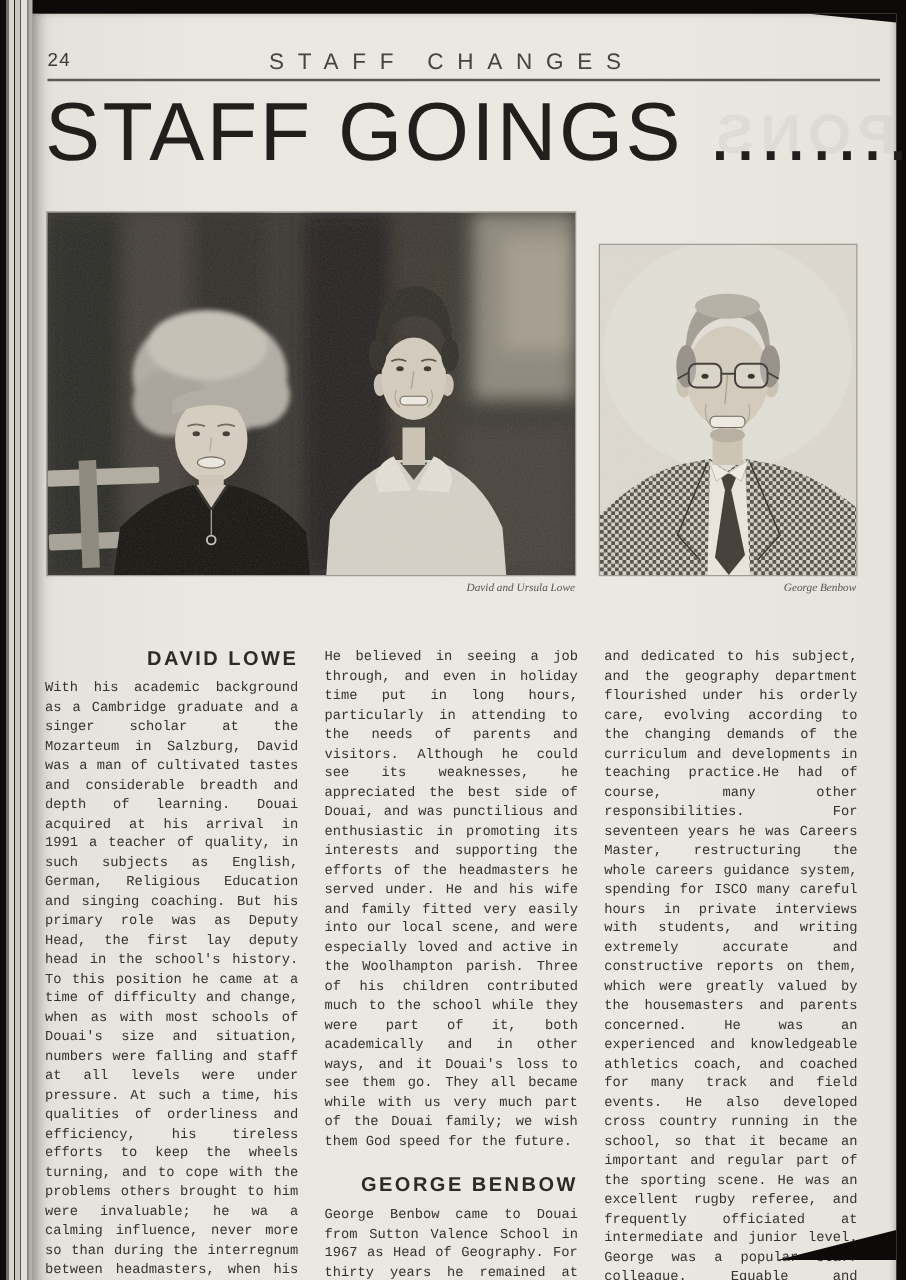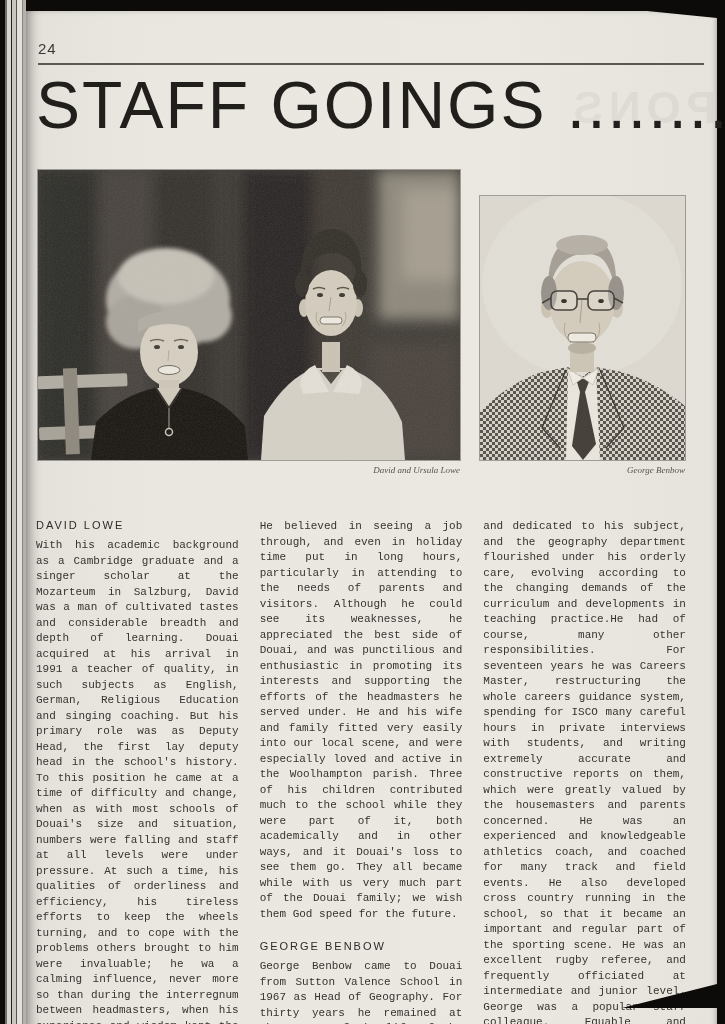--- a/index.html
+++ b/index.html
@@ -33,34 +33,35 @@
 
   figure{margin:0;position:absolute;}
   .fig-couple{left:12px;top:159px;width:422px;}
   .fig-portrait{left:454px;top:185px;width:205px;}
   figure svg{display:block;outline:1px solid rgba(20,18,14,.35);}
   figcaption{font-family:"Liberation Serif",serif;font-style:italic;font-size:9px;
     color:#57544e;text-align:right;margin-top:5px;}
 
   .columns{position:absolute;left:10px;top:508px;width:650px;
     column-count:3;column-gap:21px;}
-  .columns h3{font-family:"Liberation Sans",sans-serif;font-weight:400;font-size:11px;
-    letter-spacing:2px;color:#2c2b28;margin:0 0 7px 0;}
+  .columns h3{font-family:"Liberation Sans",sans-serif;font-weight:700;font-size:16px;
+    letter-spacing:2px;color:#2c2b28;margin:0 0 7px 0;text-align:right;}
   .art2 h3{margin-top:18px;}
   .columns p{font-family:Liberation Mono, monospace;font-size:11px;line-height:15.5px;
     text-align:justify;color:#35332f;margin:0;}
 </style>
 </head>
 <body>
 
 <div class="stage">
   <div class="edge-strips"></div>
 
   <div class="page">
     <span class="pg-num">24</span>
+    <span class="pg-section">STAFF CHANGES</span>
     <div class="rule"></div>
     <h1 class="big-title">STAFF GOINGS ........</h1>
     <div class="show-through">PONS</div>
 
     <figure class="fig-couple">
       <svg width="422" height="290" viewBox="0 0 422 290">
         <defs>
           <filter id="soft" x="-20%" y="-20%" width="140%" height="140%">
               <feGaussianBlur stdDeviation="7"></feGaussianBlur>
             </filter>

